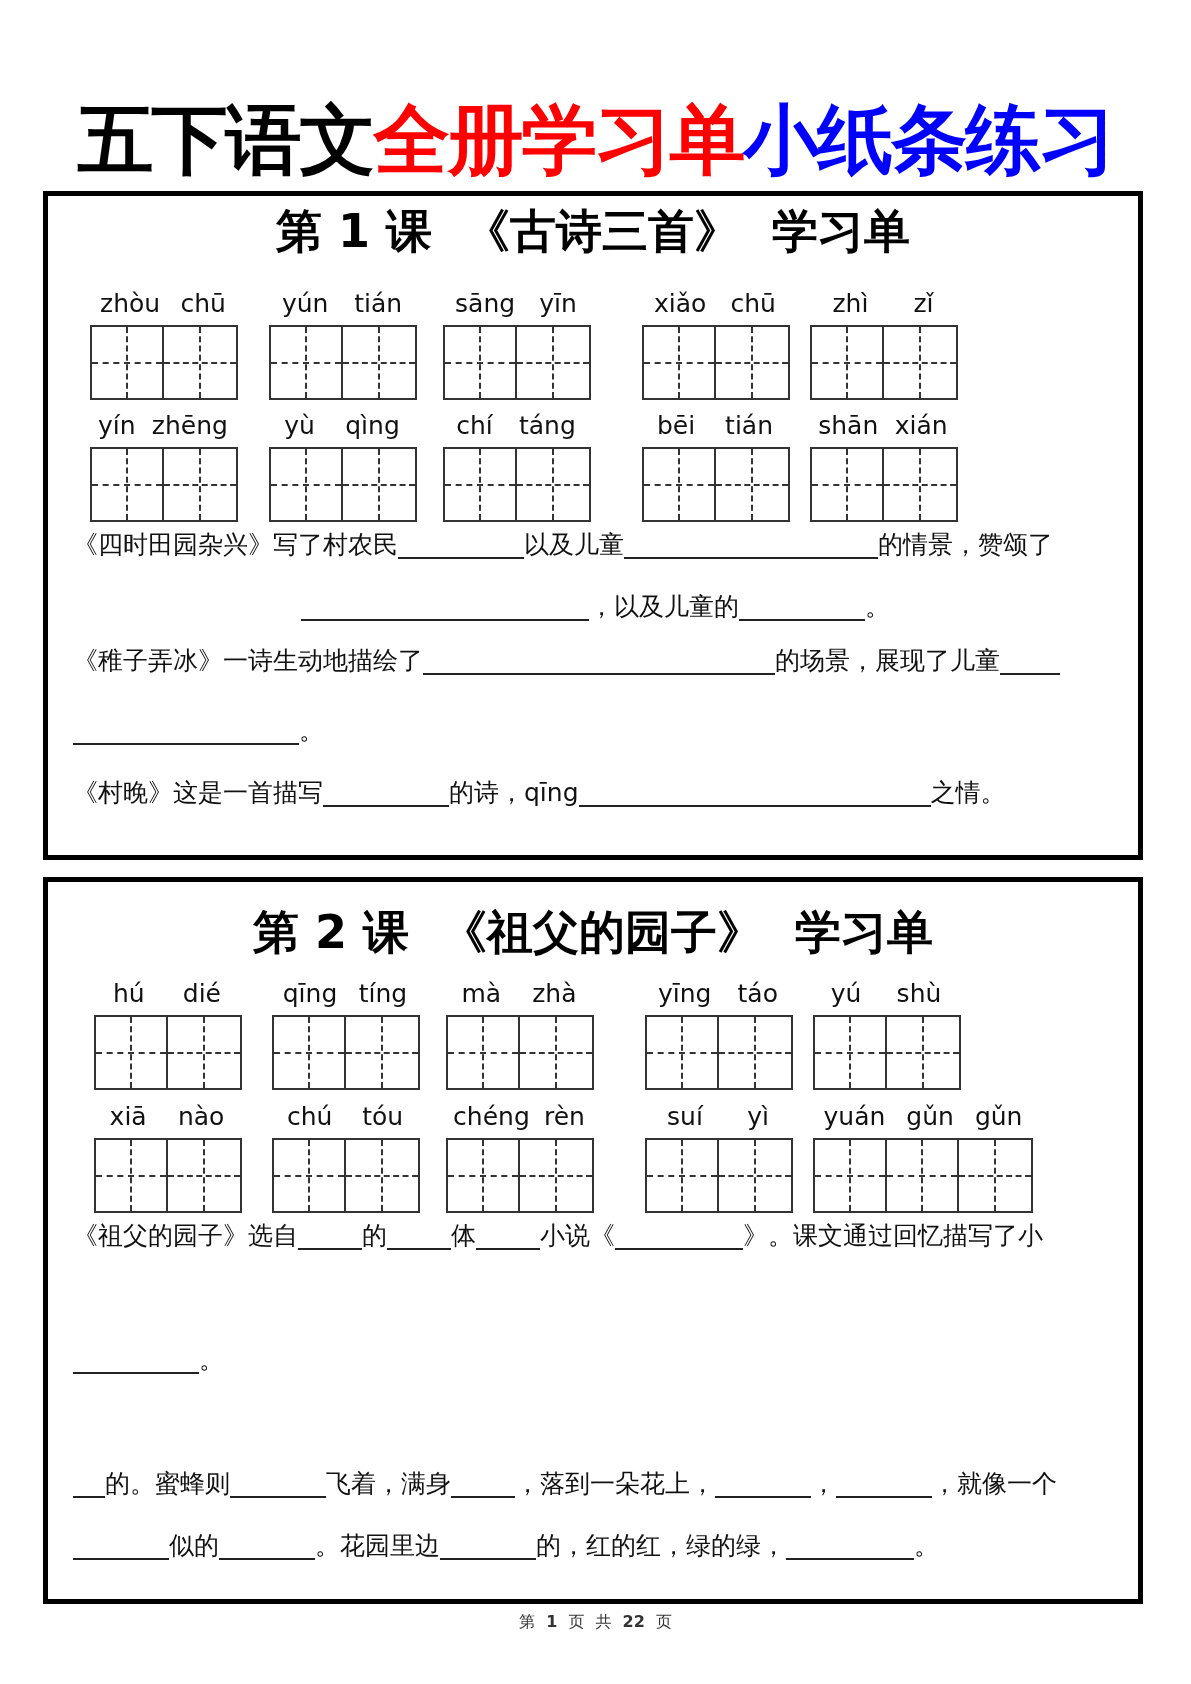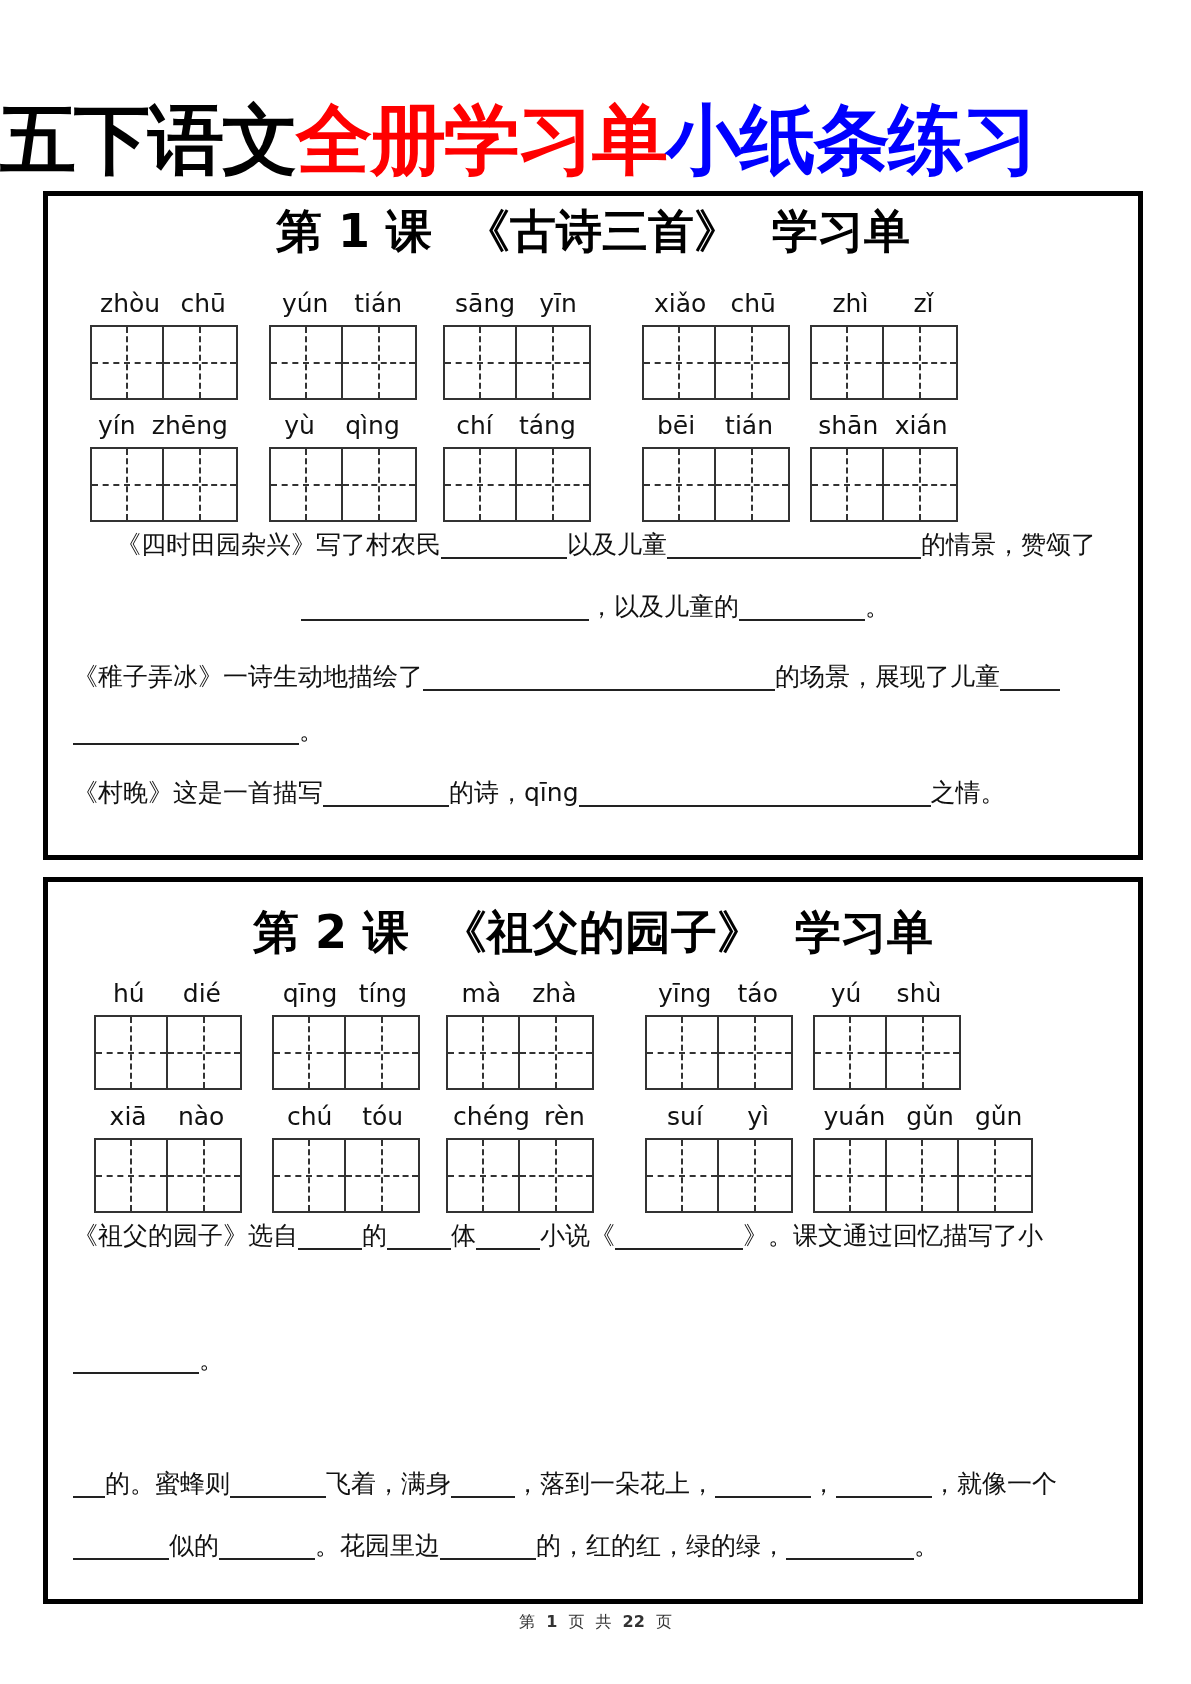--- a/index.html
+++ b/index.html
@@ -1,20 +1,20 @@
 <!DOCTYPE html>
 <html><head>
 <meta charset="utf-8">
 <style>
   * { box-sizing: border-box; margin: 0; padding: 0; }
   html, body { width: 1191px; height: 1684px; background: #ffffff; overflow: hidden; }
   body { position: relative; font-family: "DejaVu Sans", sans-serif; color: #111; }
 
   .main-title {
-    position: absolute; left: 0; top: 92px; width: 1026px; text-align: center;
+    position: absolute; left: 0; top: 92px; width: 1191px; text-align: center;
     font-family: "DejaVu Sans", sans-serif; font-weight: bold; font-size: 76px; line-height: 96px;
     letter-spacing: -2px; white-space: nowrap;
   }
   .main-title .seg-black { color: #000000; }
   .main-title .seg-red { color: #ff0000; }
   .main-title .seg-blue { color: #0000ff; }
 
   .lesson-box {
     position: absolute; left: 43px; width: 1100px;
     border: 5px solid #000;
@@ -175,27 +175,27 @@
     <div class="pinyin">
         <span>shān</span>
         <span>xián</span>
       </div>
     <div class="grid">
         <div class="cell"></div>
         <div class="cell"></div>
       </div>
   </div>
 
-  <div class="para" style="top:318px;margin-left:43px;">
+  <div class="para" style="top:318px;">
     <span>《四时田园杂兴》写了村农民</span><span class="blank" style="width:126px"></span><span>以及儿童</span><span class="blank" style="width:254px"></span><span>的情景，赞颂了</span>
   </div>
   <div class="para" style="top:380px;text-align:center;">
     <span class="blank" style="width:288px"></span><span>，以及儿童的</span><span class="blank" style="width:126px"></span><span>。</span>
   </div>
-  <div class="para" style="top:450px;">
+  <div class="para" style="top:434px;">
     <span>《稚子弄冰》一诗生动地描绘了</span><span class="blank" style="width:352px"></span><span>的场景，展现了儿童</span><span class="blank" style="width:60px"></span>
   </div>
   <div class="para" style="top:504px;">
     <span class="blank" style="width:226px"></span><span>。</span>
   </div>
   <div class="para" style="top:566px;">
     <span>《村晚》这是一首描写</span><span class="blank" style="width:126px"></span><span>的诗，qīng</span><span class="blank" style="width:352px"></span><span>之情。</span>
   </div>
 </div>
 

